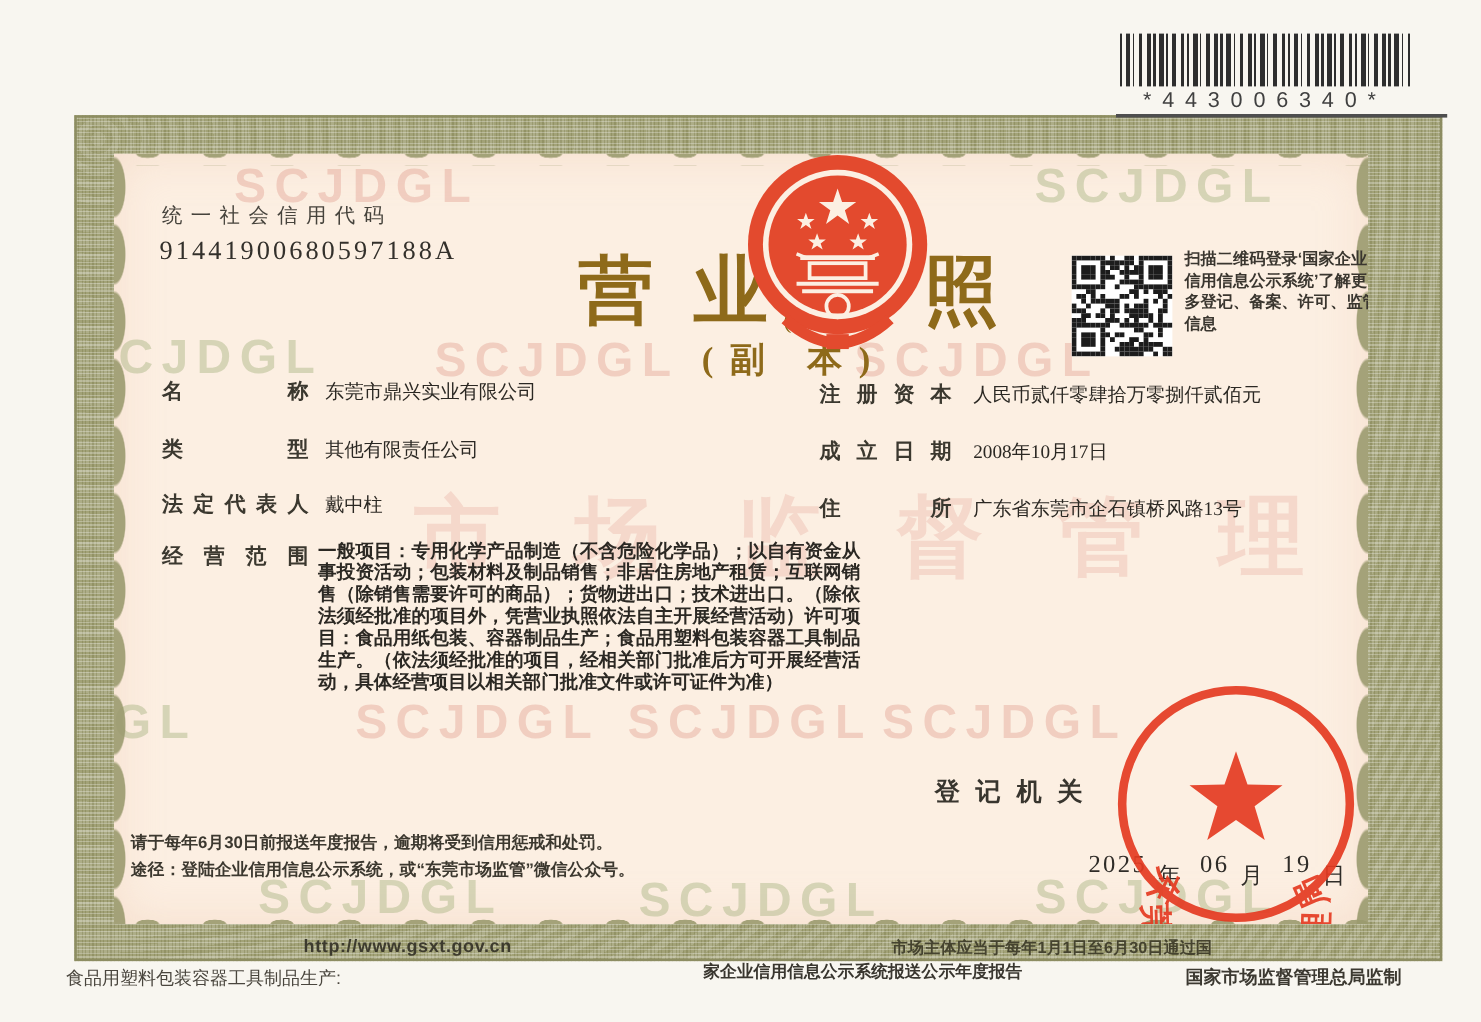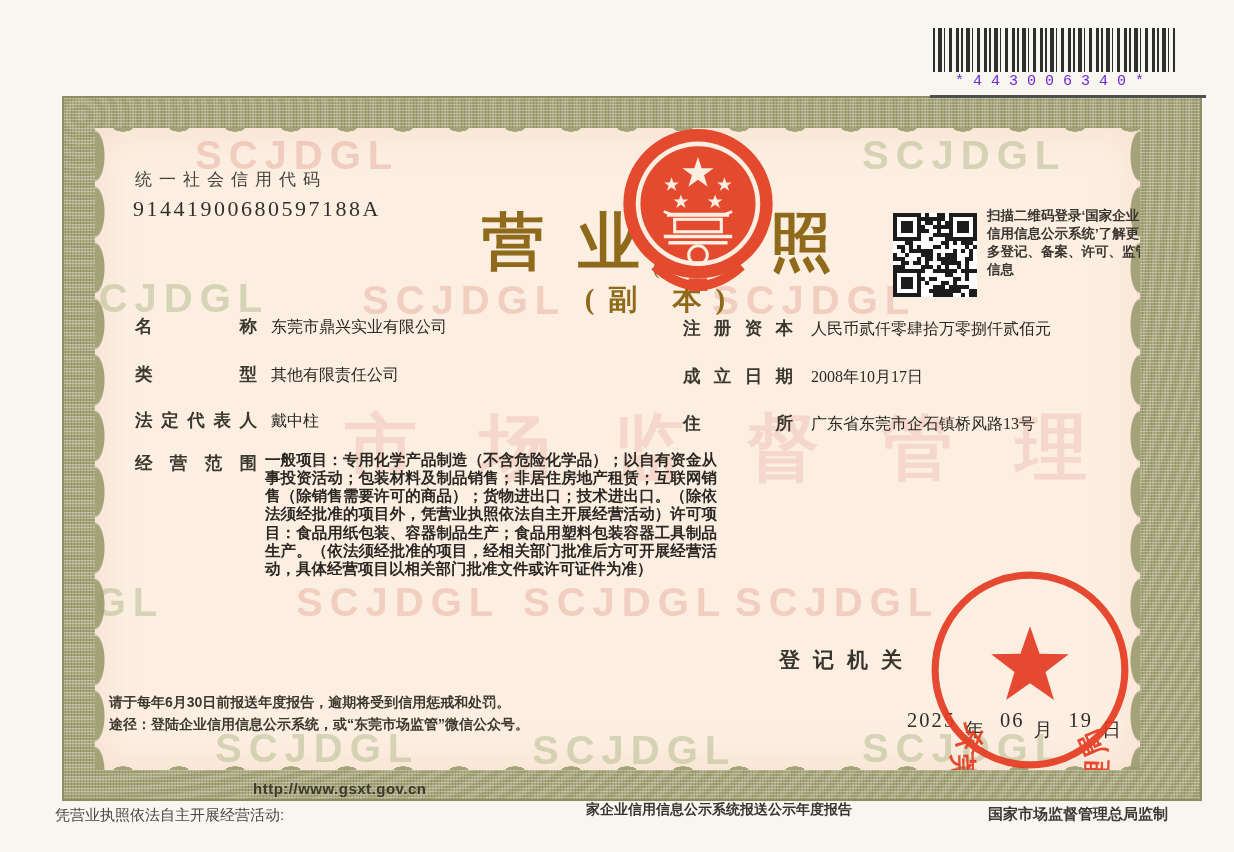--- a/index.html
+++ b/index.html
@@ -54,21 +54,21 @@
   .dateline .unit{display:inline-block;transform:translateY(9px);margin:0 16px 0 9px;font-size:19px;}
 
   .notice{position:absolute;left:14px;top:564px;font-family:"Liberation Sans",sans-serif;font-weight:bold;font-size:14px;line-height:1.55;color:#3c382f;}
 
   .seal{position:absolute;left:833px;top:440px;width:204px;height:204px;z-index:4;opacity:.92;}
 
   .emblem{position:absolute;left:556px;top:30px;width:160px;height:168px;z-index:5;}
 
   .barcode-wrap{position:absolute;left:933px;top:28px;width:242px;z-index:5;text-align:center;}
   .barcode{height:44px;background:repeating-linear-gradient(90deg,#2e2e2e 0 2px,rgba(0,0,0,0) 2px 5px,#2e2e2e 5px 9px,rgba(0,0,0,0) 9px 11px,#2e2e2e 11px 12px,rgba(0,0,0,0) 12px 16px,#2e2e2e 16px 19px,rgba(0,0,0,0) 19px 23px,#2e2e2e 23px 26px,rgba(0,0,0,0) 26px 28px);}
-  .barcode-text{margin-top:1px;font-family:Liberation Mono, monospace;font-size:15px;letter-spacing:9px;color:#6d28d9;}
+  .barcode-text{margin-top:1px;font-family:Liberation Sans, sans-serif;font-size:18px;letter-spacing:9px;color:#404040;}
   .scan-line{position:absolute;left:930px;top:95px;width:276px;height:3px;background:#4e4e4e;z-index:5;}
 
   .band-text{position:absolute;z-index:6;font-family:"Liberation Sans",sans-serif;font-weight:bold;color:#3d3b2e;}
   .band-url{left:253px;top:780px;font-size:15px;letter-spacing:.5px;}
   .band-notice{left:743px;top:781px;font-size:13.5px;color:#45432f;}
 
   .footer{position:absolute;z-index:6;font-family:"Liberation Sans",sans-serif;color:#4a463e;}
   .footer.fl{left:55px;top:806px;font-size:15px;}
   .footer.fc{left:586px;top:801px;font-size:14px;font-weight:bold;color:#39362f;}
   .footer.fr{left:988px;top:805px;font-size:15px;font-weight:bold;color:#3c3931;}
@@ -431,18 +431,19 @@
       <path d="M28,55 L33,57 M72,55 L67,57" stroke="#fcefe2" stroke-width="1.8" fill="none"></path>
       <rect x="35" y="60" width="30" height="8" fill="none" stroke="#fcefe2" stroke-width="2"></rect>
       <path d="M28,71 L72,71 M31,75 L69,75" stroke="#fcefe2" stroke-width="2.2" fill="none"></path>
       <circle cx="50" cy="83" r="6" fill="none" stroke="#fcefe2" stroke-width="2"></circle>
       <path d="M22,90 Q35,102 50,103 Q65,102 78,90" stroke="#e34a2e" stroke-width="6" fill="none"></path>
       <rect x="44" y="98" width="12" height="8" fill="#e34a2e"></rect>
     </svg>
   </div>
 
   <div class="band-text band-url">http://www.gsxt.gov.cn</div>
-
-  <div class="footer fl">凭营业执照依法自主开展经营活动:</div>
+  <div class="band-text band-notice">市场主体应当于每年1月1日至6月30日通过国</div>
+
+  <div class="footer fl">食品用塑料包装容器工具制品生产:</div>
   <div class="footer fc">家企业信用信息公示系统报送公示年度报告</div>
   <div class="footer fr">国家市场监督管理总局监制</div>
 
 </div>
 
 </body></html>

